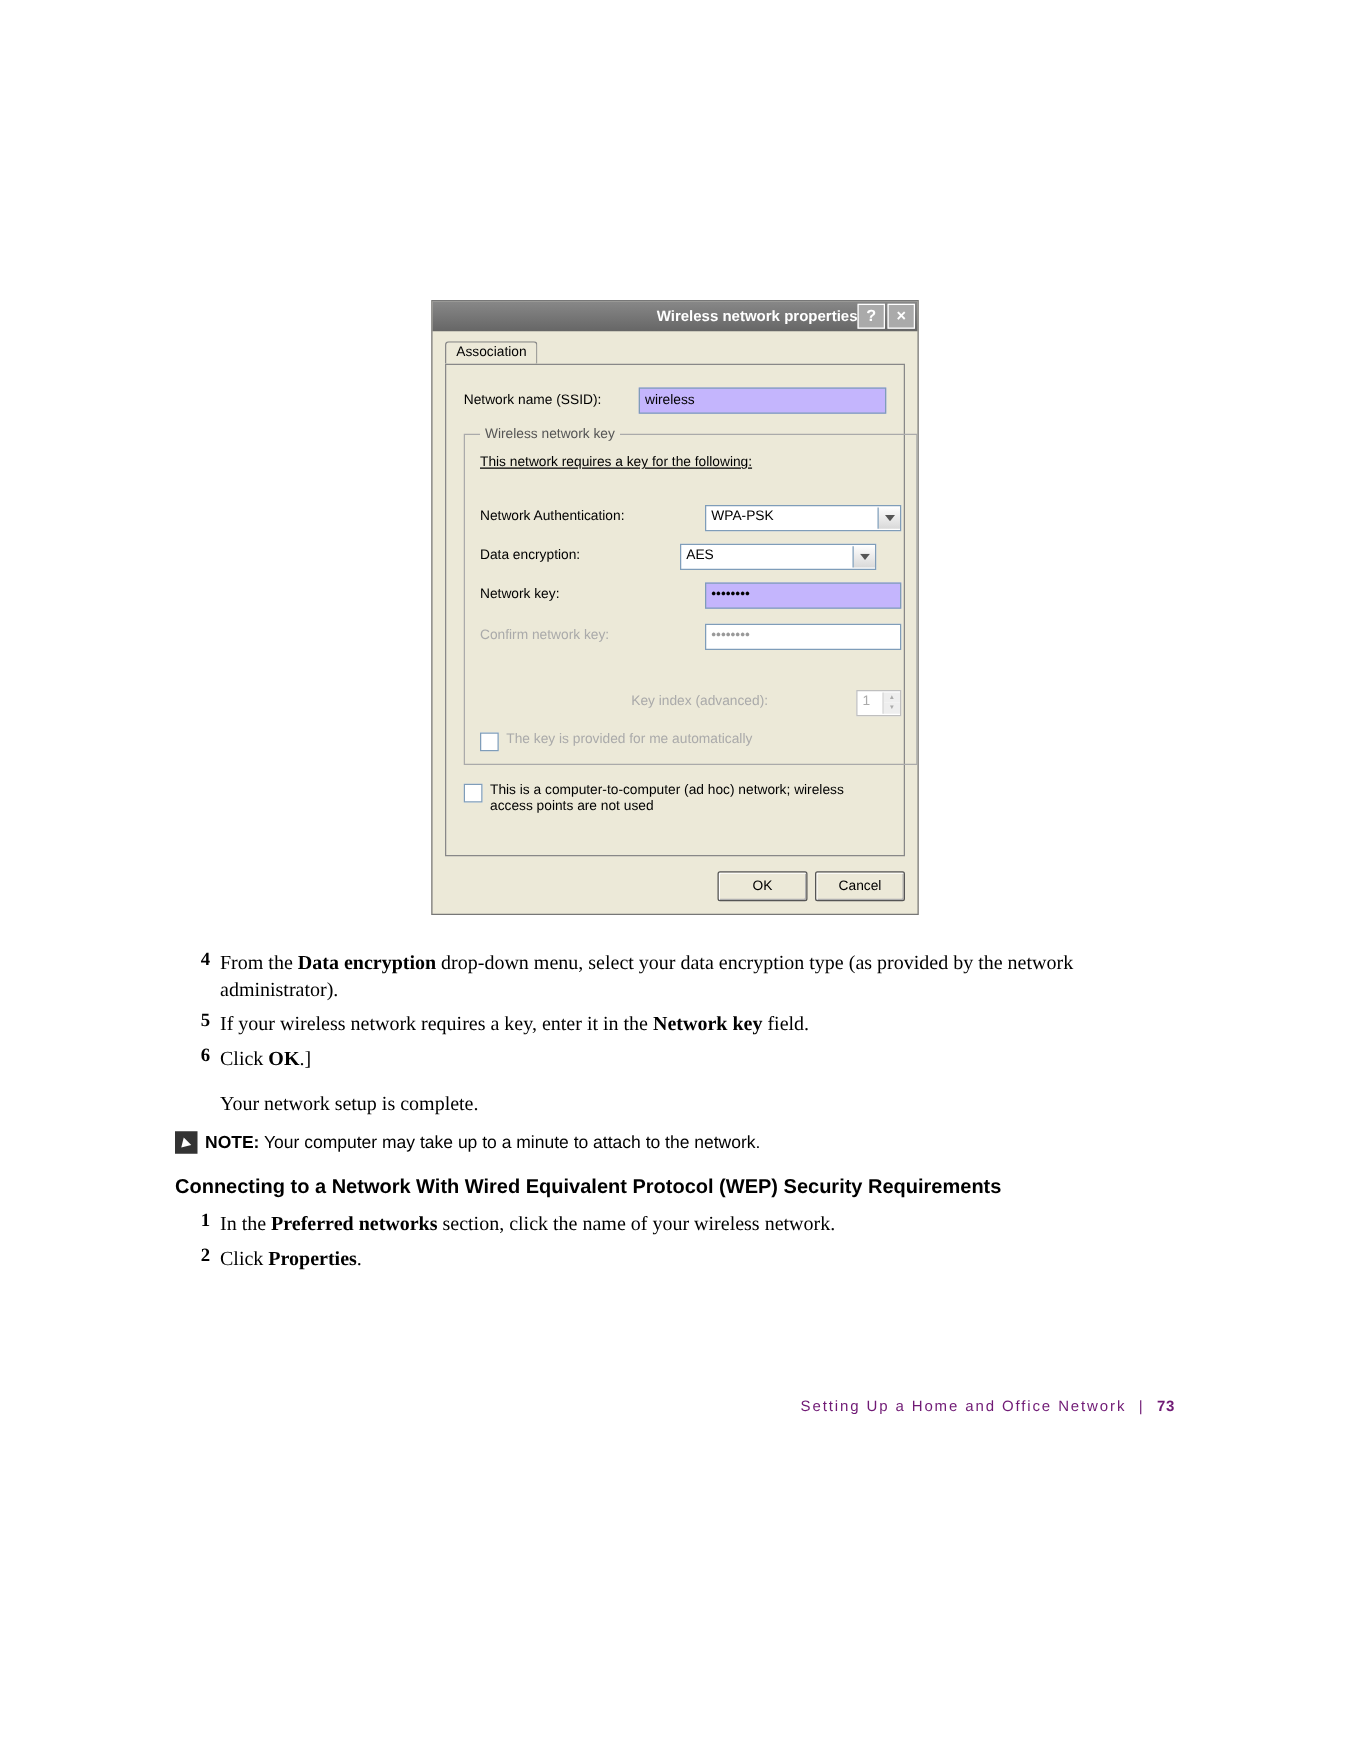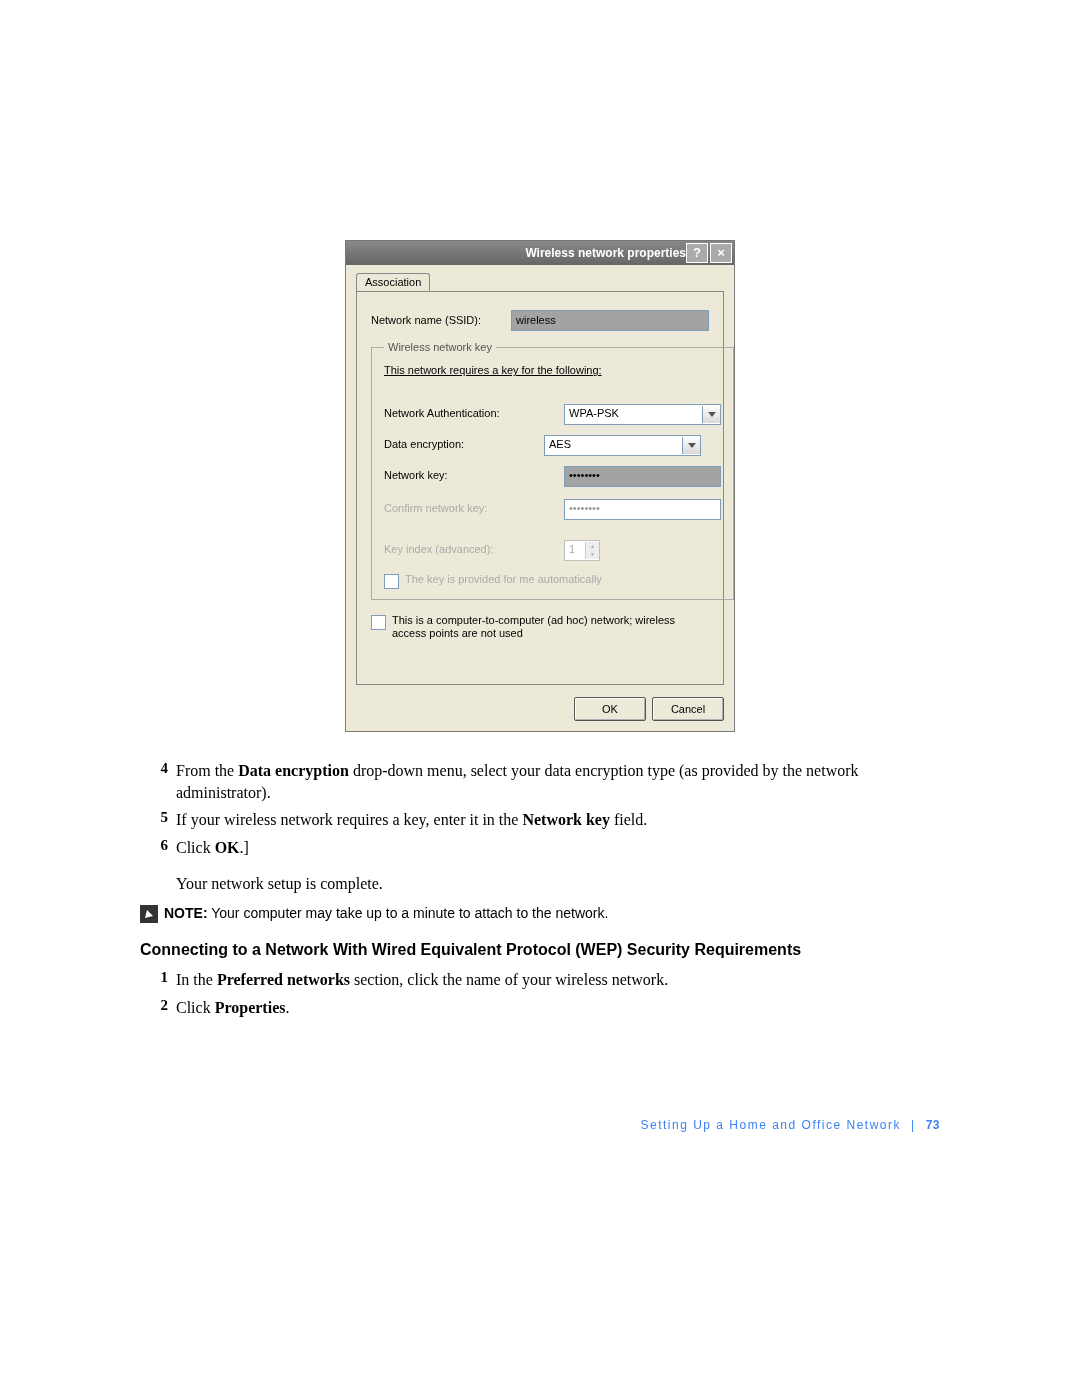--- a/index.html
+++ b/index.html
@@ -74,21 +74,21 @@
     padding: 18px 14px 14px 14px;
     min-height: 360px;
     background: #ece9d8;
     position: relative;
   }
   .row { display: flex; align-items: center; margin-bottom: 10px; }
   .lbl { width: 140px; }
   .fld {
     flex: 1;
     border: 1px solid #7f9db9;
-    background: #a3a3a3;
+    background: #c4b5fd;
     height: 19px;
     padding: 0 4px;
     display: flex;
     align-items: center;
     font-size: 11px;
   }
   .fld.disabled { color: #999; background: #fff; }
   fieldset.group {
     border: 1px solid #aaa;
     margin: 8px 0 14px 0;
@@ -194,21 +194,21 @@
     font-family: Arial, Helvetica, sans-serif;
     font-weight: bold;
     font-size: 16px;
     margin: 4px 0 10px 0;
   }
   .footer {
     display:flex; justify-content:flex-end; align-items:center;
     font-family: Arial, sans-serif;
     font-size: 12px;
     letter-spacing: 1.5px;
-    color: #3b82f6;
+    color: #701a75;
     margin-top: 100px;
   }
   .footer .sep { margin: 0 10px; }
   .footer .pgnum { font-weight:bold; letter-spacing:0.5px; }
   b.serif { font-family: Georgia, serif; font-weight:bold; }
 </style>
 </head>
 <body>
 
 <div class="page">
@@ -264,21 +264,21 @@
           <div class="row2">
             <span class="lbl2">Network key:</span>
             <span class="fld">••••••••</span>
           </div>
 
           <div class="row2">
             <span class="lbl2 disabled-text">Confirm network key:</span>
             <span class="fld disabled">••••••••</span>
           </div>
 
-          <div class="row2 disabled-text" style="margin-top:20px;">
+          <div class="row2 disabled-text" style="margin-top:32px;justify-content:flex-end;">
             <span class="lbl2">Key index (advanced):</span>
             <span class="spinner">
               <span class="val">1</span>
               <span class="spins">
                 <div>▲</div>
                 <div>▼</div>
               </span>
             </span>
           </div>
 

